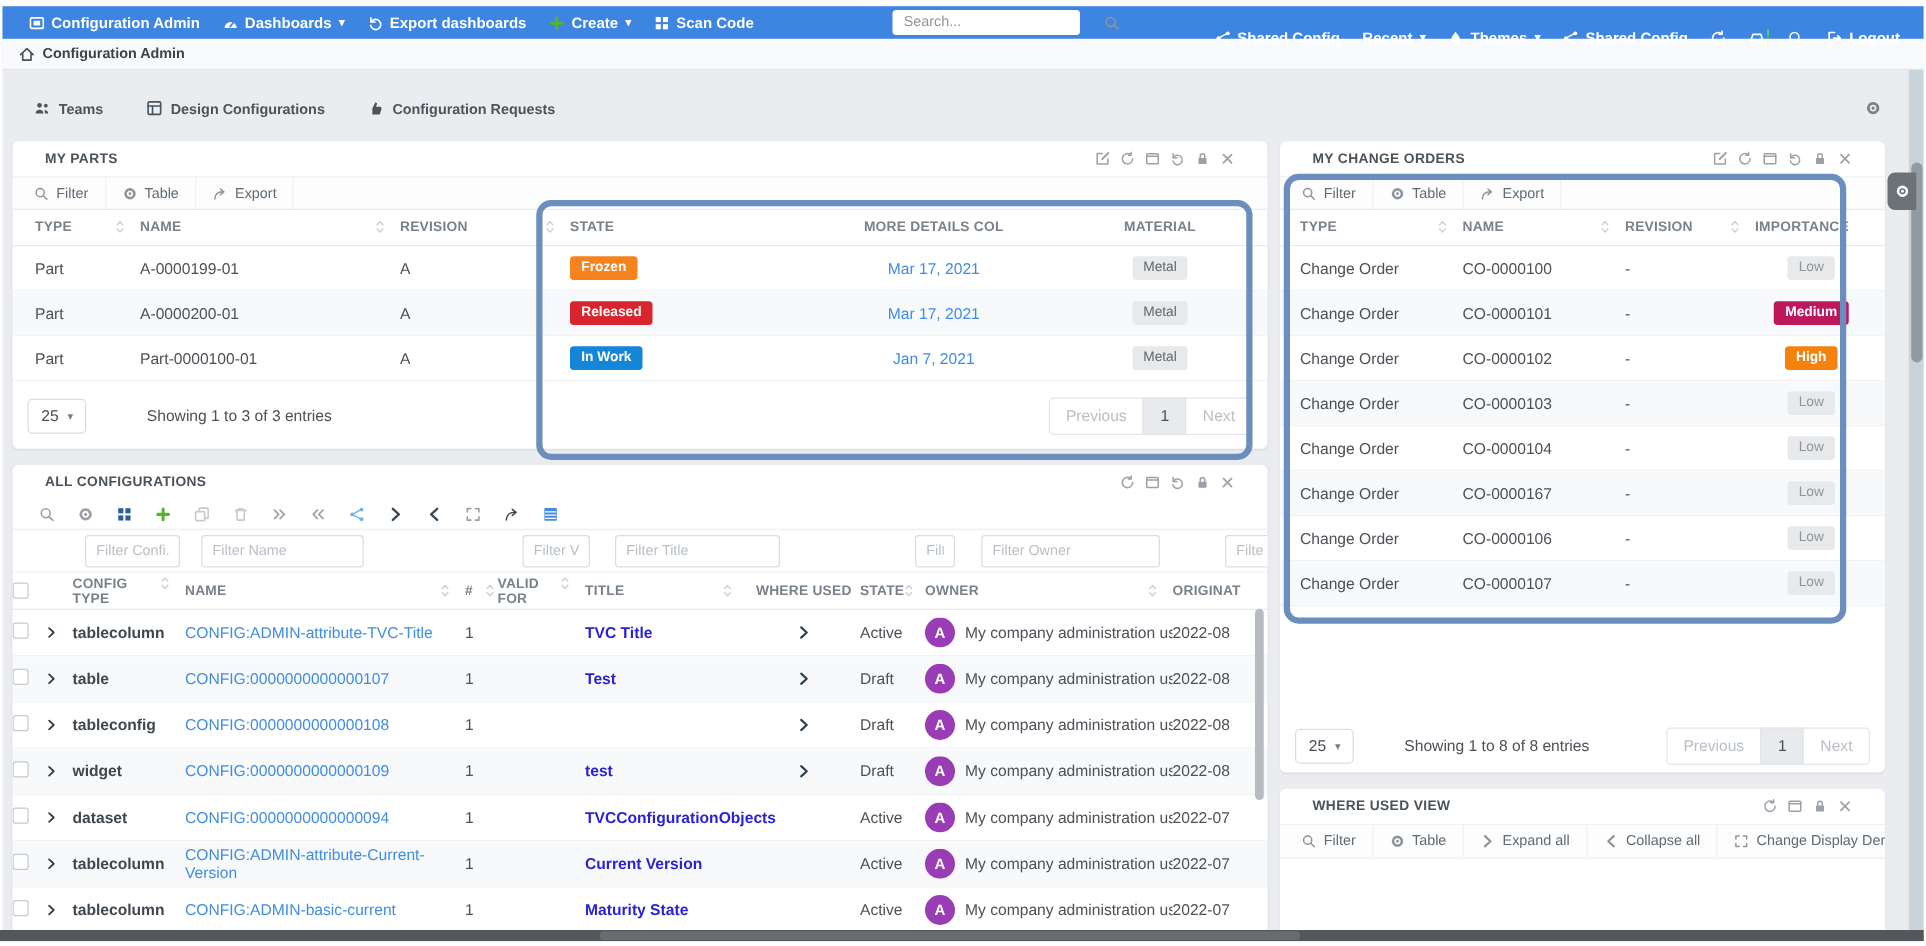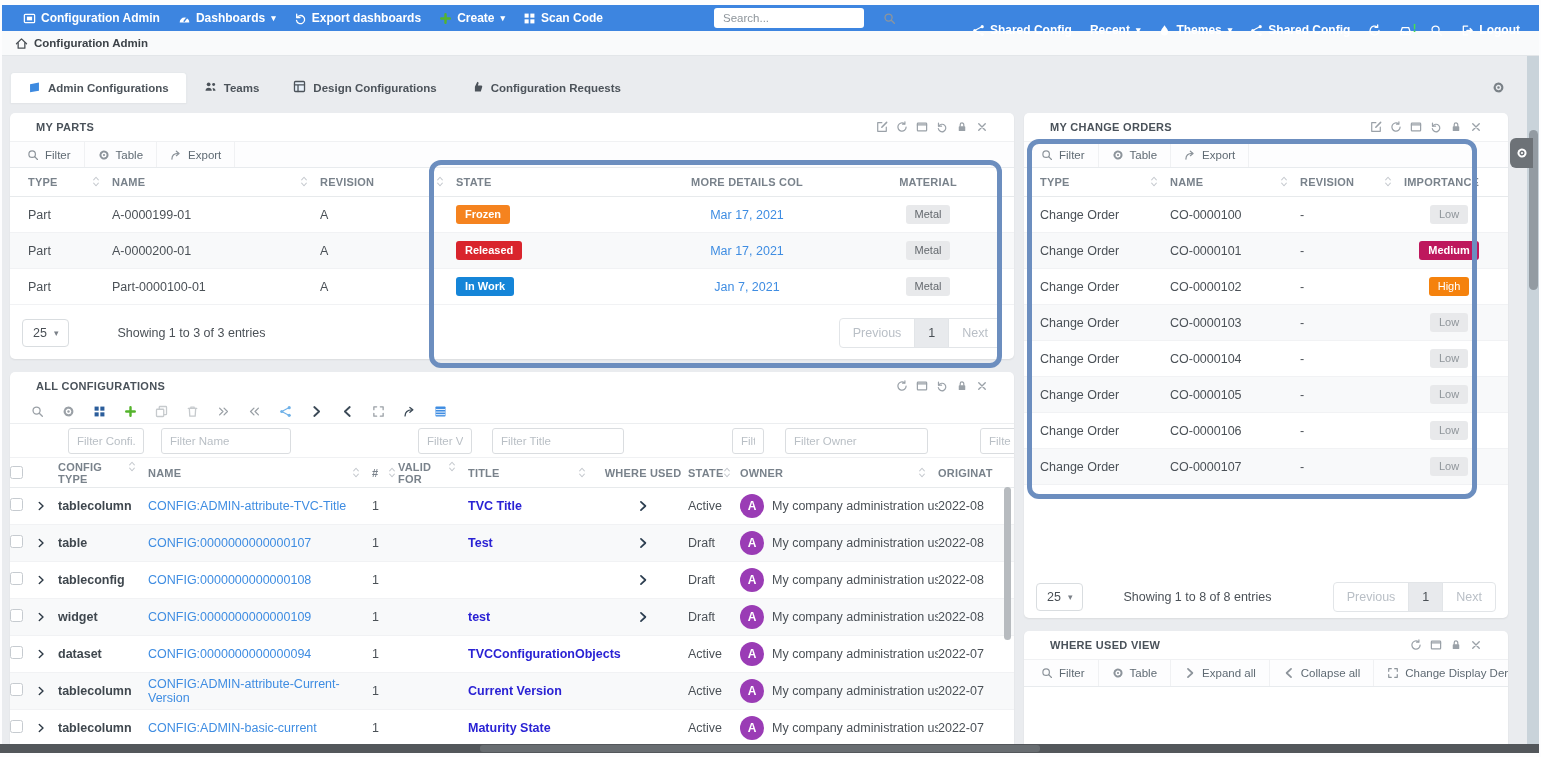--- a/index.html
+++ b/index.html
@@ -257,26 +257,20 @@
     <span class="i" id="bc-home">
         <svg viewBox="0 0 14 14" width="13" height="13" fill="none" stroke="currentColor" stroke-width="1.4" stroke-linecap="round" stroke-linejoin="round">
           <path d="M1.6 7.2L7 2l5.4 5.2"></path>
           <path d="M3.4 6.4V12h7.2V6.4"></path>
         </svg>
       </span>
     <span>Configuration Admin</span>
   </div>
 
   <div class="tabsbar" id="tabsbar">
-      <span class="tab active">
-        <span class="i"><svg viewBox="0 0 14 14" width="13" height="13" fill="none" stroke="currentColor" stroke-width="1.4" stroke-linecap="round" stroke-linejoin="round">
-            <path d="M2.2 3.4l9.6-1.8v8.8L2.2 12z" fill="#3d8ae0" stroke="none"></path>
-          </svg></span>
-        <span>Admin Configurations</span>
-      </span>
       <span class="tab">
         <span class="i"><svg viewBox="0 0 14 14" width="13" height="13" fill="none" stroke="currentColor" stroke-width="1.4" stroke-linecap="round" stroke-linejoin="round">
             <g fill="currentColor" stroke="none">
               <circle cx="5" cy="4.6" r="2"></circle>
               <path d="M1.6 11.6c0-1.9 1.5-3.2 3.4-3.2s3.4 1.3 3.4 3.2z"></path>
               <circle cx="10.4" cy="4.9" r="1.6"></circle>
               <path d="M9.3 8.6c1.8 0 3.1 1.2 3.1 3H9.8z"></path>
             </g>
           </svg></span>
         <span>Teams</span>
@@ -565,42 +559,42 @@
    <div>-</div>
    <div class="cell-center">
             <span class="badge" style="background:#be185d;color:#ffffff;font-weight:700">Medium</span>
           </div>
  </div>
         <div class="trow co-grid">
    <div>Change Order</div>
    <div>CO-0000102</div>
    <div>-</div>
    <div class="cell-center">
-            <span class="badge" style="background:#f5820d;color:#ffffff;font-weight:400">High</span>
+            <span class="badge" style="background:#f5820d;color:#ffffff;font-weight:700">High</span>
           </div>
  </div>
         <div class="trow co-grid">
    <div>Change Order</div>
    <div>CO-0000103</div>
    <div>-</div>
    <div class="cell-center">
             <span class="badge" style="background:#e8e9eb;color:#8f959a;font-weight:400">Low</span>
           </div>
  </div>
         <div class="trow co-grid">
    <div>Change Order</div>
    <div>CO-0000104</div>
    <div>-</div>
    <div class="cell-center">
             <span class="badge" style="background:#e8e9eb;color:#8f959a;font-weight:400">Low</span>
           </div>
  </div>
         <div class="trow co-grid">
    <div>Change Order</div>
-   <div>CO-0000105</div>
+   <div>CO-0000167</div>
    <div>-</div>
    <div class="cell-center">
             <span class="badge" style="background:#e8e9eb;color:#8f959a;font-weight:400">Low</span>
           </div>
  </div>
         <div class="trow co-grid">
    <div>Change Order</div>
    <div>CO-0000106</div>
    <div>-</div>
    <div class="cell-center">

